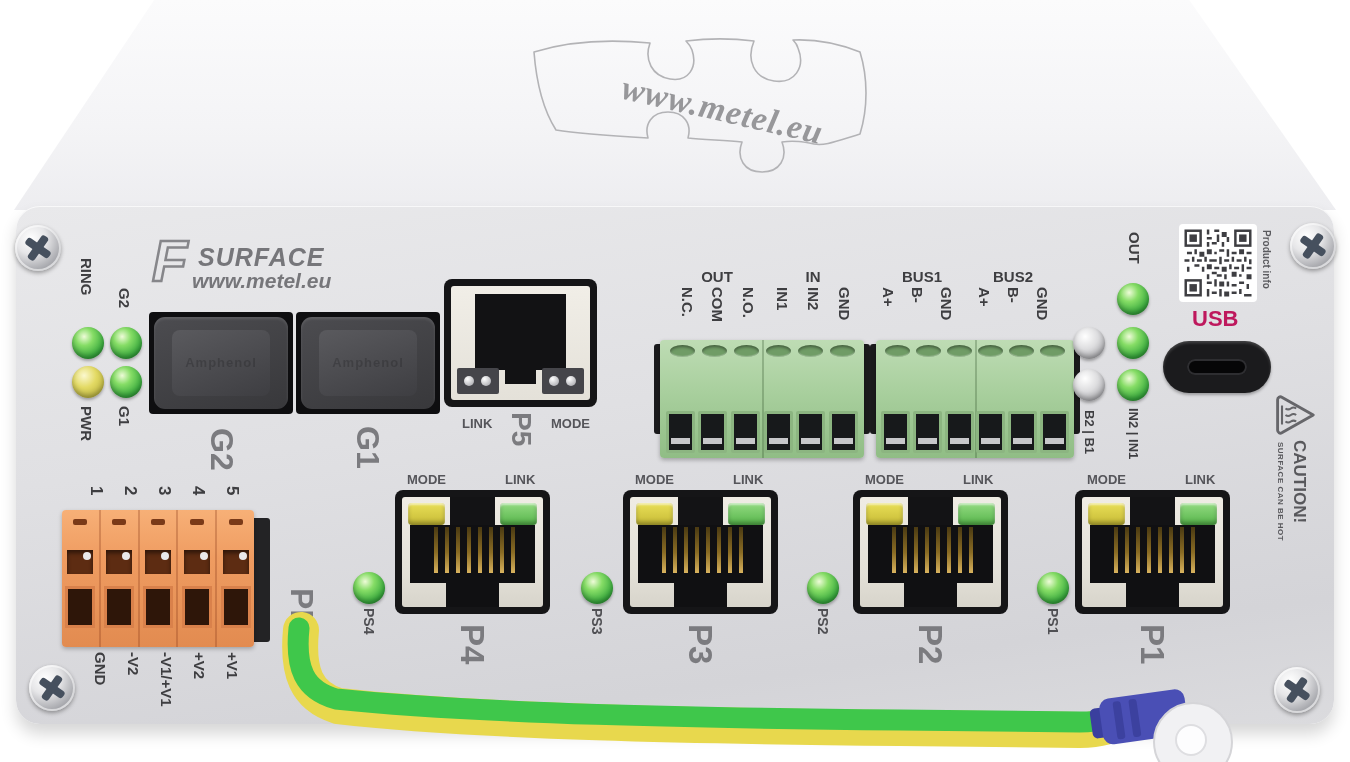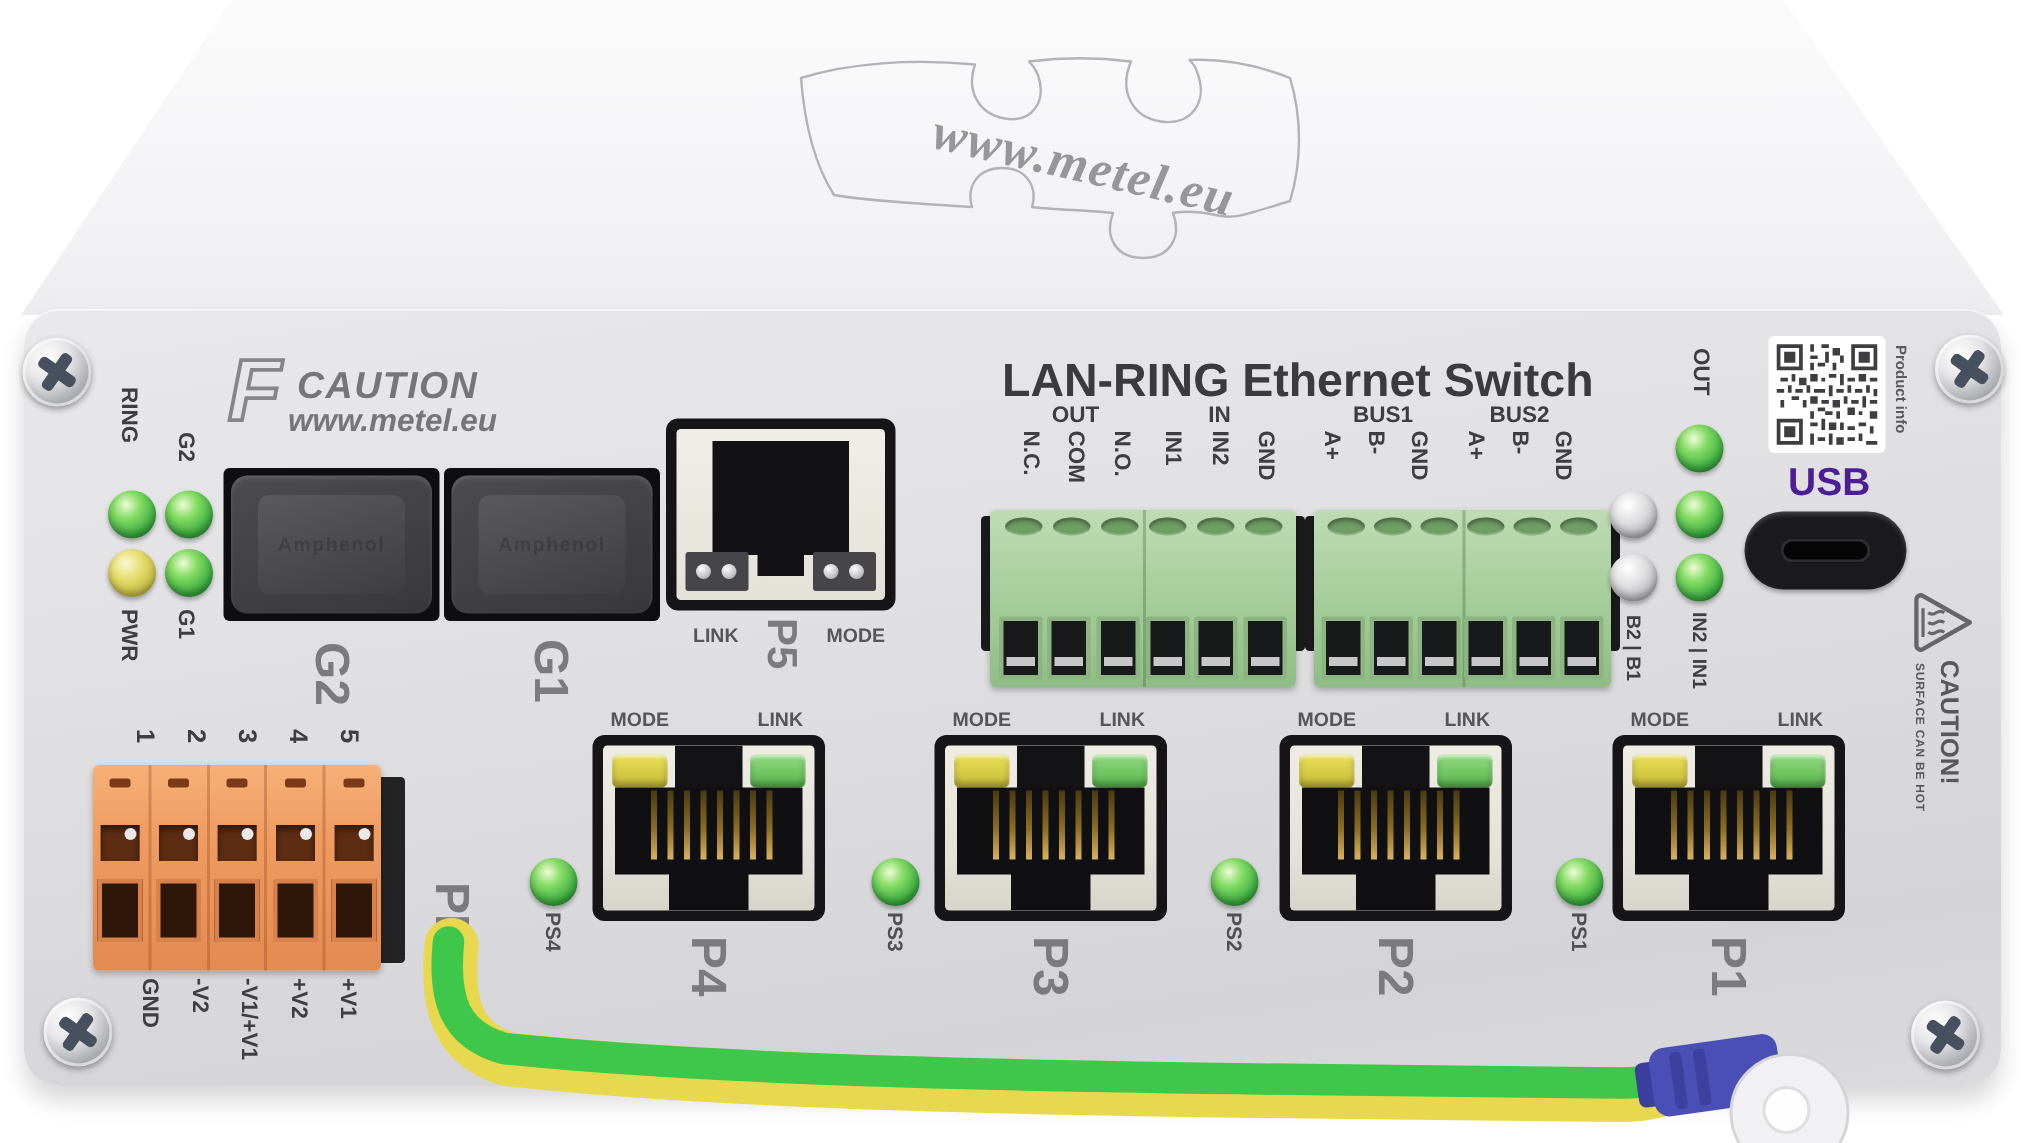--- a/index.html
+++ b/index.html
@@ -113,21 +113,21 @@
   </div>
 
   <div id="panel"></div>
 
   <div class="screw" style="left:15px;top:225px;"></div>
   <div class="screw" style="left:1290px;top:223px;"></div>
   <div class="screw" style="left:29px;top:665px;"></div>
   <div class="screw" style="left:1274px;top:667px;"></div>
 
   <div class="lbl" style="left:152px;top:232px;font-size:58px;font-style:italic;color:transparent;-webkit-text-stroke:2.5px #86868a;line-height:1;">F</div>
-  <div class="lbl" style="left:198px;top:243px;font-size:25px;font-style:italic;color:#76767a;letter-spacing:1px;">CAUTION</div>
+  <div class="lbl" style="left:198px;top:243px;font-size:25px;font-style:italic;color:#76767a;letter-spacing:1px;">SURFACE</div>
   <div class="lbl" style="left:192px;top:269px;font-size:21px;font-style:italic;color:#76767a;">www.metel.eu</div>
 
   <div class="lbl vt cx" style="left:86px;top:258px;font-size:15px;">RING</div>
   <div class="lbl vt cx" style="left:124px;top:288px;font-size:15px;">G2</div>
   <div class="led green" style="left:72px;top:327px;"></div>
   <div class="led green" style="left:110px;top:327px;"></div>
   <div class="led yellow" style="left:72px;top:366px;"></div>
   <div class="led green" style="left:110px;top:366px;"></div>
   <div class="lbl vt cx" style="left:86px;top:406px;font-size:15px;">PWR</div>
   <div class="lbl vt cx" style="left:124px;top:406px;font-size:15px;">G1</div>
@@ -158,21 +158,20 @@
       <div class="win" style="right:6px;">
           <div class="dot" style="left:7px;"></div>
           <div class="dot" style="left:24px;"></div>
         </div>
     </div>
   </div>
   <div class="lbl" style="left:462px;top:416px;font-size:13px;color:#55555a;">LINK</div>
   <div class="biglbl vt" style="left:505px;top:412px;font-size:28px;">P5</div>
   <div class="lbl" style="left:551px;top:416px;font-size:13px;color:#55555a;">MODE</div>
 
-  <div class="lbl" style="left:668px;top:236px;font-size:31px;color:#3b3b3e;">LAN-RING Ethernet Switch</div>
 
   <div class="lbl cx" style="left:717px;top:268px;font-size:15px;">OUT</div>
   <div class="lbl cx" style="left:813px;top:268px;font-size:15px;">IN</div>
   <div class="lbl cx" style="left:922px;top:268px;font-size:15px;">BUS1</div>
   <div class="lbl cx" style="left:1013px;top:268px;font-size:15px;">BUS2</div>
 
   <div class="lbl vt cx" style="left:687px;top:287px;font-size:15px;">N.C.</div>
   <div class="lbl vt cx" style="left:717px;top:287px;font-size:15px;">COM</div>
   <div class="lbl vt cx" style="left:748px;top:287px;font-size:15px;">N.O.</div>
   <div class="lbl vt cx" style="left:782px;top:287px;font-size:15px;">IN1</div>
@@ -244,21 +243,21 @@
       <path fill="#3e3e42" d="M21,1h7v7h-7z"></path>
         <path fill="#fff" d="M22,2h5v5h-5z"></path>
         <path fill="#3e3e42" d="M23,3h3v3h-3z"></path>
       <path fill="#3e3e42" d="M1,21h7v7h-7z"></path>
         <path fill="#fff" d="M2,22h5v5h-5z"></path>
         <path fill="#3e3e42" d="M3,23h3v3h-3z"></path>
       <path fill="#3e3e42" d="M10,1h1v2h-1zM13,1h2v1h-2zM16,2h2v2h-2zM10,4h2v1h-2zM14,3h1v3h-1zM18,4h1v2h-1zM10,6h1v2h-1zM12,6h2v1h-2zM16,6h1v2h-1zM2,10h2v1h-2zM5,9h1v2h-1zM7,10h2v2h-2zM10,9h2v2h-2zM13,10h1v1h-1zM15,9h2v1h-2zM18,9h1v3h-1zM20,10h2v1h-2zM23,9h2v2h-2zM26,10h2v1h-2zM1,13h2v1h-2zM4,12h1v2h-1zM6,13h2v1h-2zM9,12h1v2h-1zM11,13h3v1h-3zM15,12h1v3h-1zM17,13h2v1h-2zM20,12h1v2h-1zM22,13h2v1h-2zM25,12h1v2h-1zM27,13h1v2h-1zM2,16h1v2h-1zM5,15h2v1h-2zM8,16h1v2h-1zM10,15h2v2h-2zM13,16h2v1h-2zM16,16h2v2h-2zM19,15h1v2h-1zM21,16h2v1h-2zM24,15h1v3h-1zM26,16h2v1h-2zM10,19h1v2h-1zM12,18h2v1h-2zM14,19h2v1h-2zM17,19h1v2h-1zM20,18h2v2h-2zM23,19h1v1h-1zM26,19h2v2h-2zM10,22h2v1h-2zM13,21h1v3h-1zM15,22h2v2h-2zM18,22h1v2h-1zM20,23h2v1h-2zM23,22h2v1h-2zM26,23h1v2h-1zM10,25h1v3h-1zM12,26h2v1h-2zM15,25h1v3h-1zM17,26h2v2h-2zM20,26h2v1h-2zM23,25h1v2h-1zM25,27h3v1h-3z"></path>
     </svg>
   </div>
   <div class="lbl vt" style="left:1261px;top:230px;font-size:10px;color:#5a5a5e;">Product info</div>
-  <div class="lbl" style="left:1192px;top:306px;font-size:26px;color:#4c1d95;">USB</div>
+  <div class="lbl" style="left:1192px;top:306px;font-size:22px;color:#be185d;">USB</div>
   <div class="usbc">
       <div class="slot"></div>
     </div>
 
   <svg id="caution-tri" viewBox="0 0 24 24">
     <path fill="none" stroke="#66666a" stroke-width="1.5" stroke-linejoin="round" d="M12,3 L21.3,19.4 a1.5,1.5 0 0 1 -1.3,2.2 H4 a1.5,1.5 0 0 1 -1.3,-2.2 Z"></path>
     <path fill="none" stroke="#66666a" stroke-width="1.1" d="M8.6,17.5 q1,-1.4 0,-2.8 q-1,-1.4 0,-2.8 M12,17.5 q1,-1.4 0,-2.8 q-1,-1.4 0,-2.8 M15.4,17.5 q1,-1.4 0,-2.8 q-1,-1.4 0,-2.8 M7,19.3 h10"></path>
   </svg>
   <div class="lbl vt cx" style="left:1299px;top:440px;font-size:17px;color:#58585c;">CAUTION!</div>
   <div class="lbl vt cx" style="left:1280px;top:442px;font-size:8px;color:#58585c;letter-spacing:.5px;">SURFACE CAN BE HOT</div>

